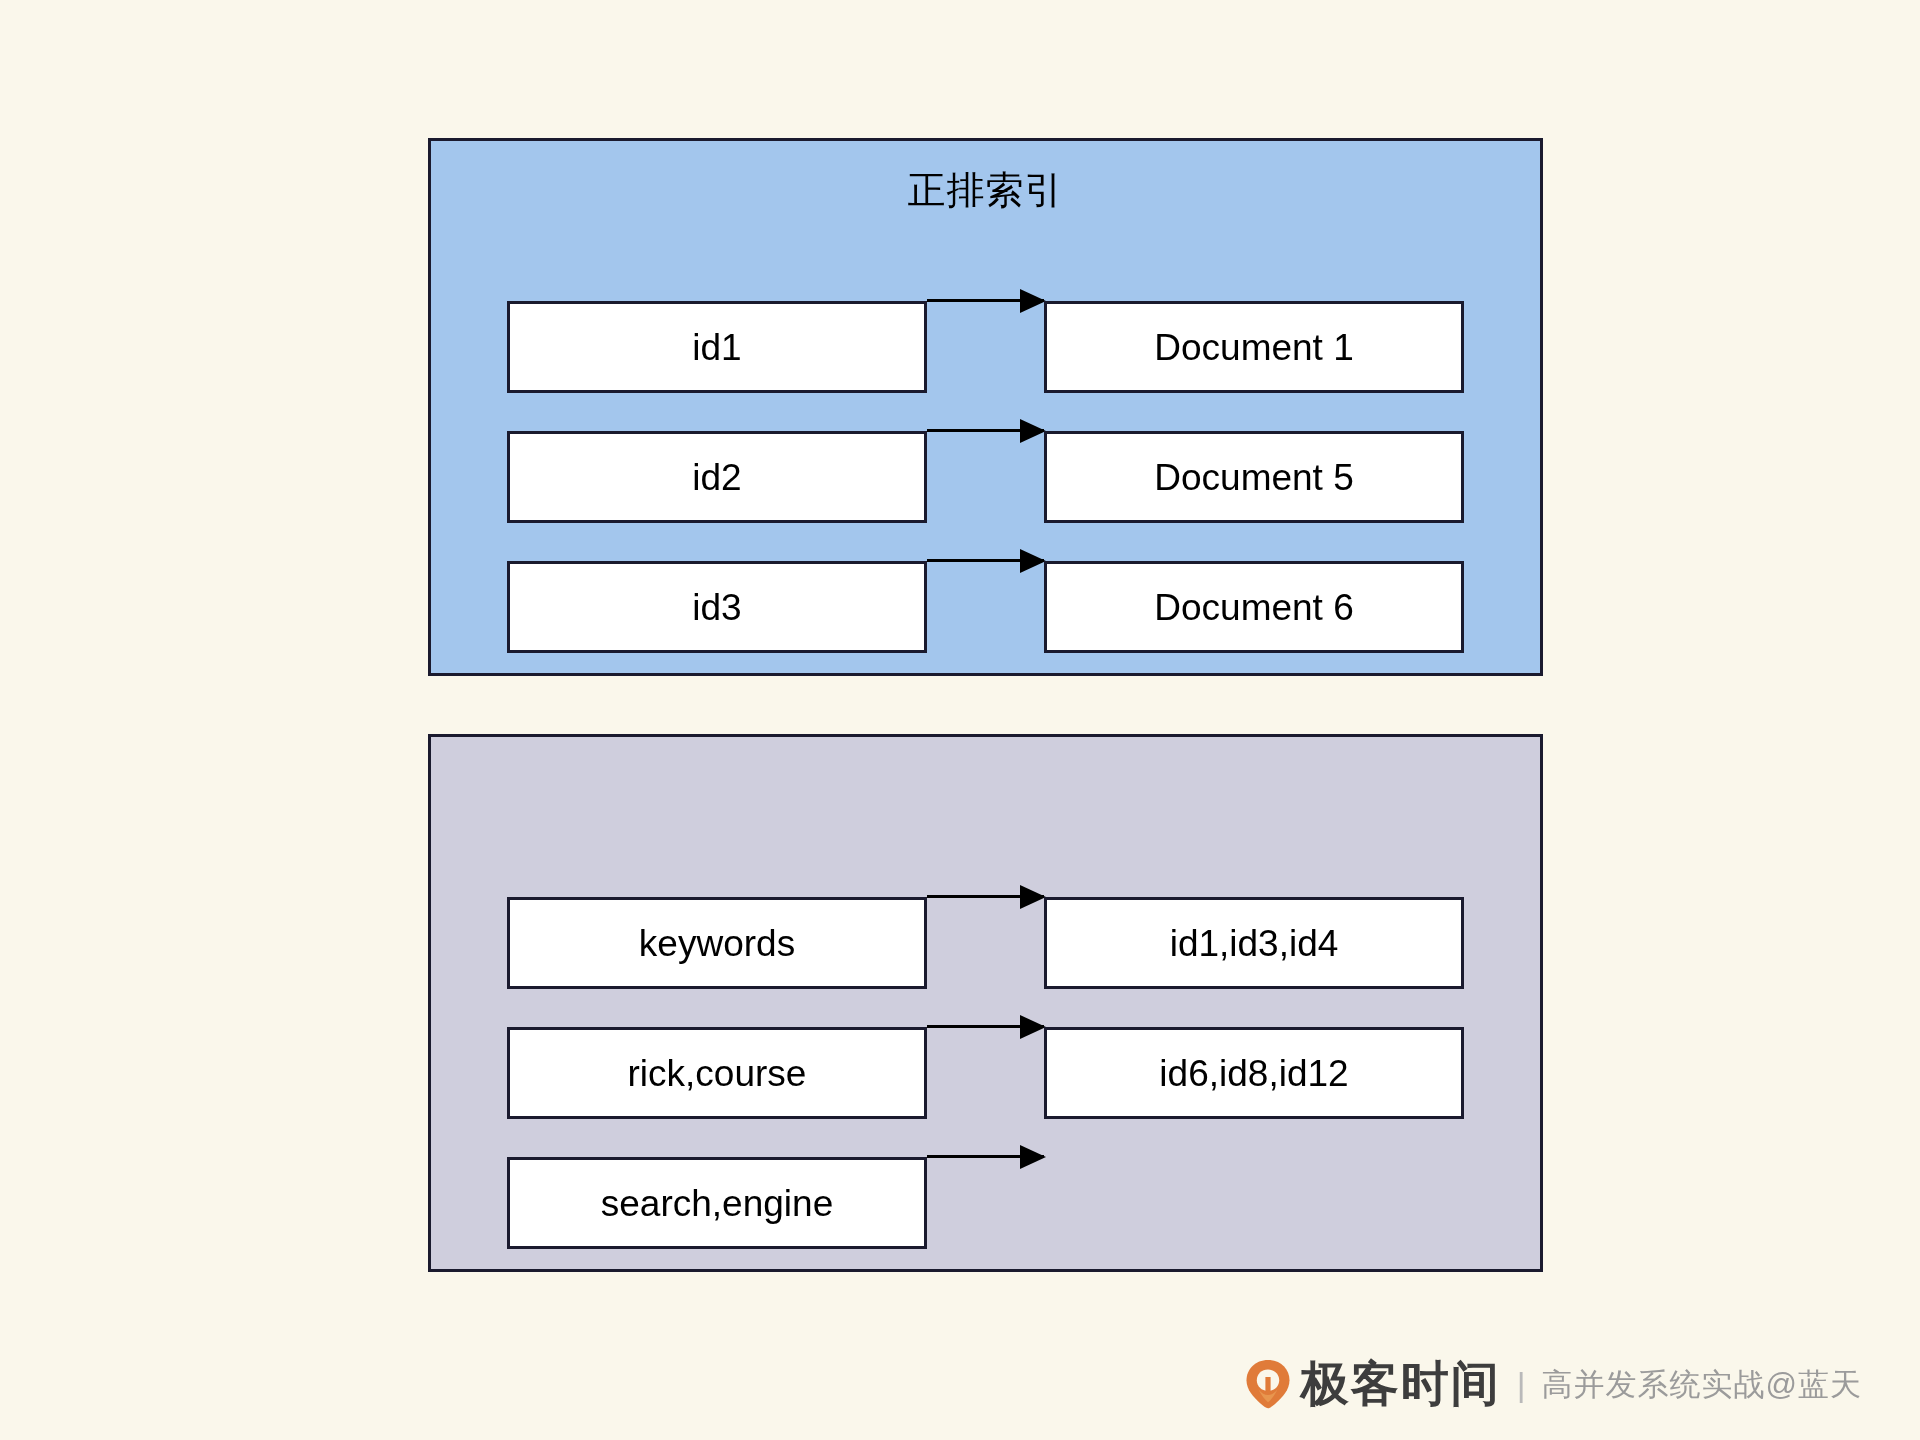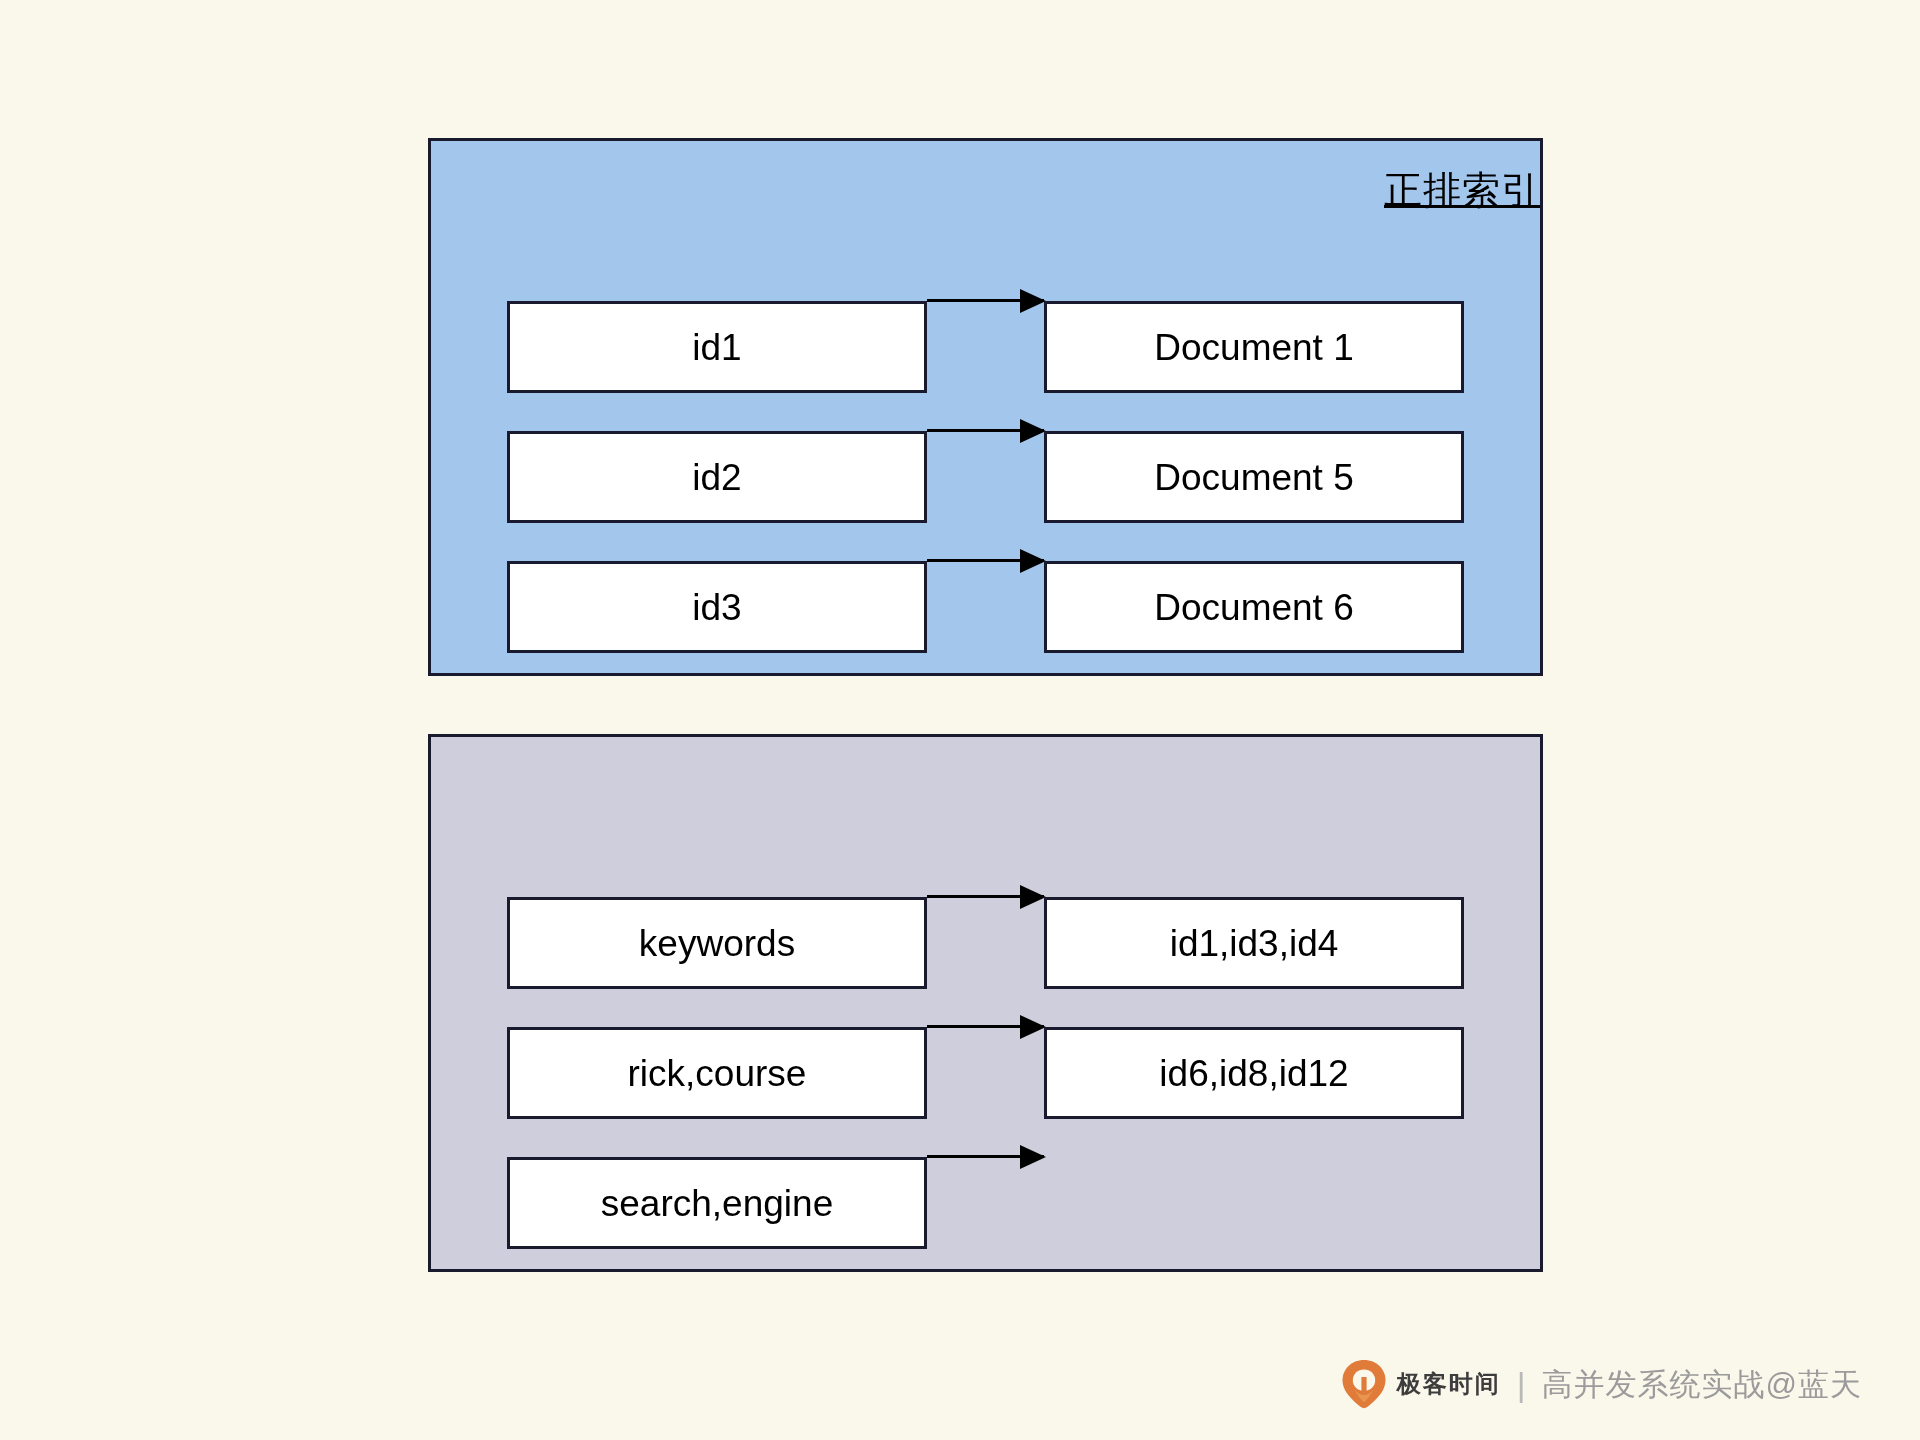--- a/index.html
+++ b/index.html
@@ -42,27 +42,26 @@
     width: 1115px;
     height: 538px;
     background: #cfcedd;
   }
 
   .panel-title {
     position: absolute;
     left: 0;
     top: 26px;
     width: 100%;
-    text-align: right;
+    text-align: center;
     font-size: 38px;
     line-height: 46px;
     color: #000000;
     font-weight: 400;
     letter-spacing: 1px;
-    text-decoration: underline;
   }
 
   .rows {
     position: absolute;
     left: 0;
     top: 112px;
     width: 100%;
   }
 
   .row {
@@ -124,21 +123,21 @@
     align-items: center;
     height: 60px;
   }
   .logo-mark {
     width: 46px;
     height: 50px;
     margin-right: 10px;
     flex: none;
   }
   .brand-text {
-    font-size: 24px;
+    font-size: 48px;
     color: #3d3d3d;
     letter-spacing: 2px;
     font-weight: 700;
     line-height: 1;
     font-family: "Liberation Sans", "DejaVu Sans", sans-serif;
   }
   .brand-sep {
     font-size: 34px;
     color: #b9b9b9;
     margin: 0 16px;

